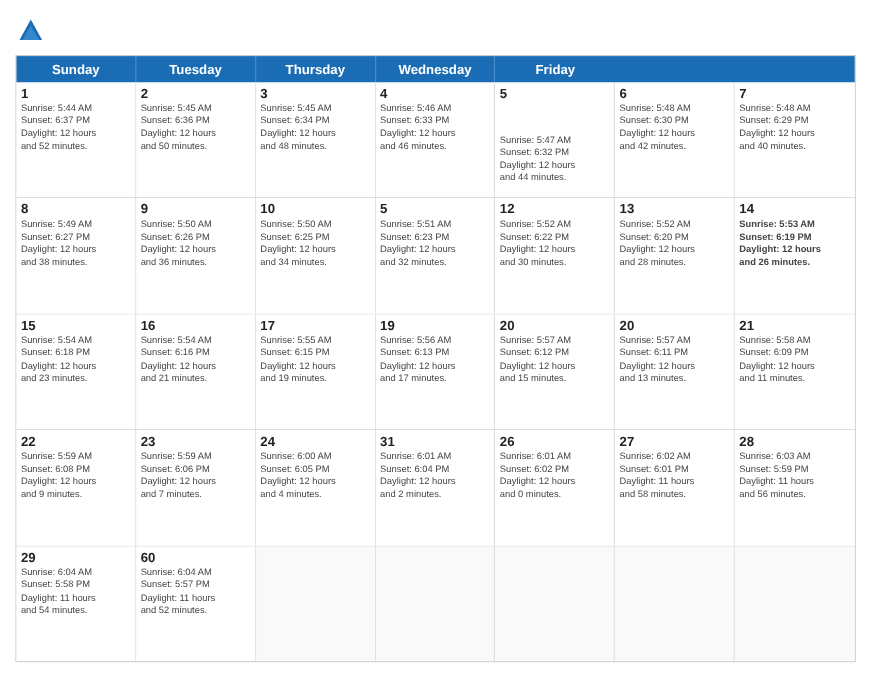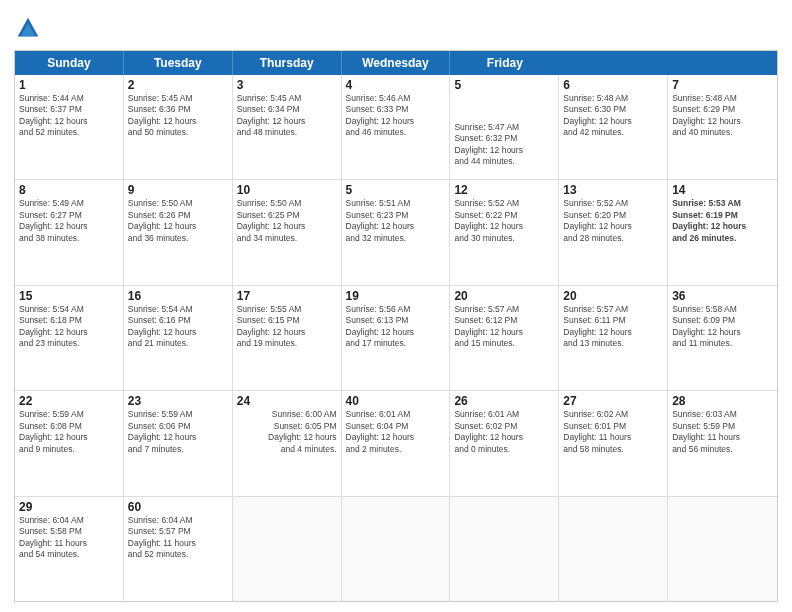--- a/index.html
+++ b/index.html
@@ -294,21 +294,21 @@
 and 15 minutes.</div>
           </div>
           <div class="cal-cell">
             <span class="day-num">20</span>
             <div class="cell-text" style="white-space: pre-line;">Sunrise: 5:57 AM
 Sunset: 6:11 PM
 Daylight: 12 hours
 and 13 minutes.</div>
           </div>
           <div class="cal-cell">
-            <span class="day-num">36</span>
+            <span class="day-num">21</span>
             <div class="cell-text" style="white-space: pre-line;">Sunrise: 5:58 AM
 Sunset: 6:09 PM
 Daylight: 12 hours
 and 11 minutes.</div>
           </div>
         </div>
         <div class="cal-row">
           <div class="cal-cell">
             <span class="day-num">22</span>
             <div class="cell-text" style="white-space: pre-line;">Sunrise: 5:59 AM
@@ -318,27 +318,27 @@
           </div>
           <div class="cal-cell">
             <span class="day-num">23</span>
             <div class="cell-text" style="white-space: pre-line;">Sunrise: 5:59 AM
 Sunset: 6:06 PM
 Daylight: 12 hours
 and 7 minutes.</div>
           </div>
           <div class="cal-cell">
             <span class="day-num">24</span>
-            <div class="cell-text" style="white-space: pre-line; text-align: right;">Sunrise: 6:00 AM
+            <div class="cell-text" style="white-space: pre-line;">Sunrise: 6:00 AM
 Sunset: 6:05 PM
 Daylight: 12 hours
 and 4 minutes.</div>
           </div>
           <div class="cal-cell">
-            <span class="day-num">40</span>
+            <span class="day-num">31</span>
             <div class="cell-text" style="white-space: pre-line;">Sunrise: 6:01 AM
 Sunset: 6:04 PM
 Daylight: 12 hours
 and 2 minutes.</div>
           </div>
           <div class="cal-cell">
             <span class="day-num">26</span>
             <div class="cell-text" style="white-space: pre-line;">Sunrise: 6:01 AM
 Sunset: 6:02 PM
 Daylight: 12 hours

